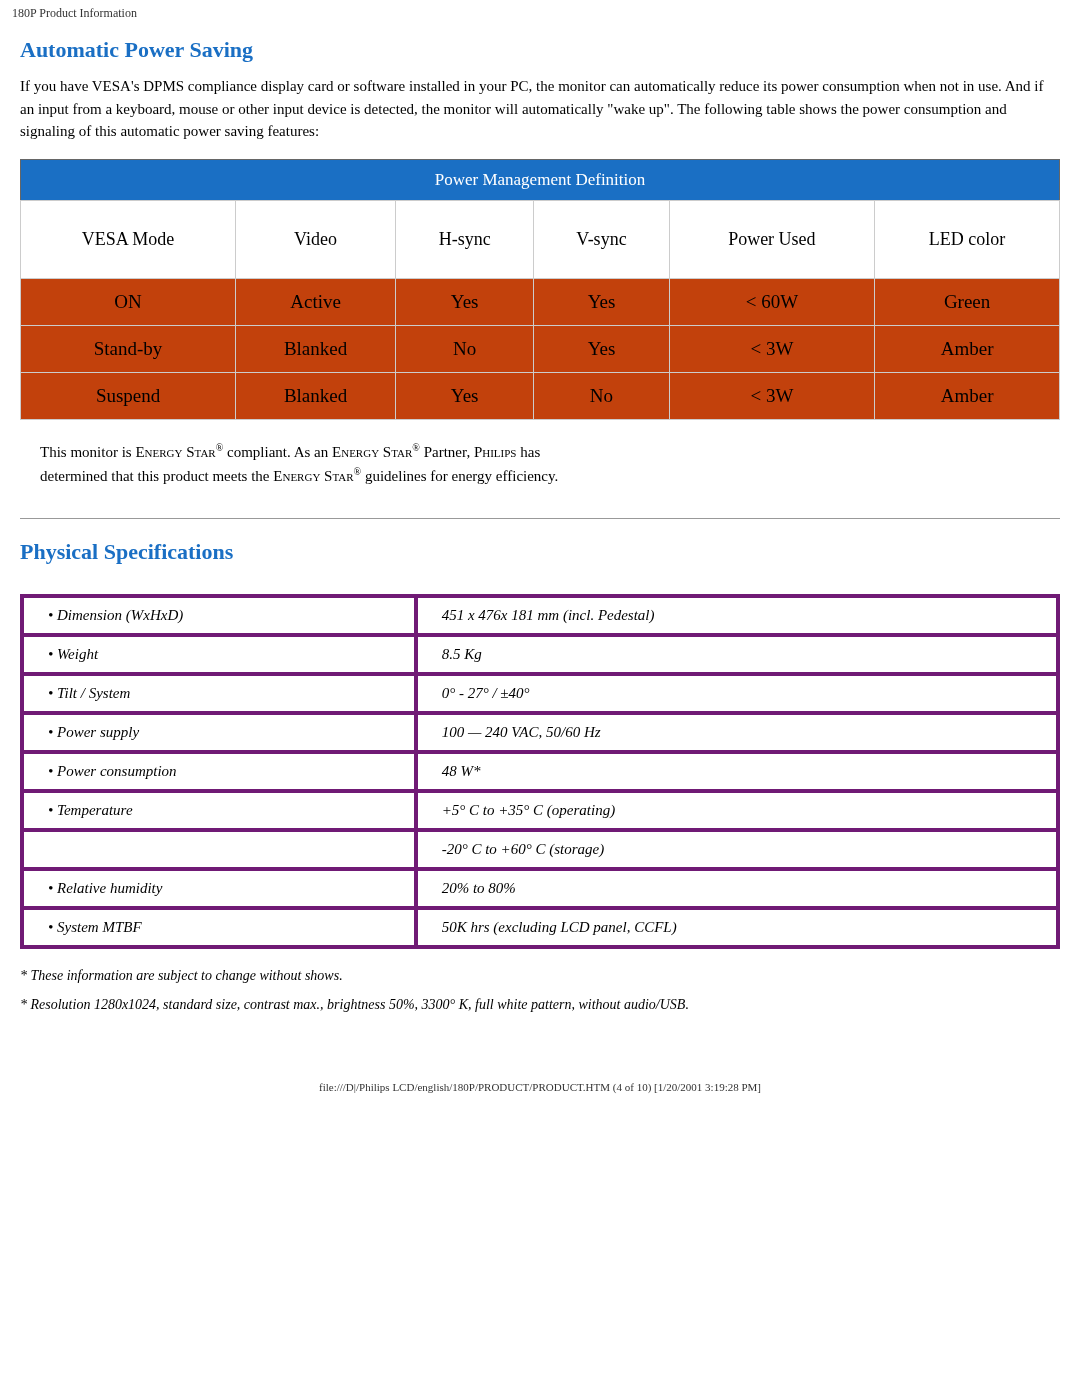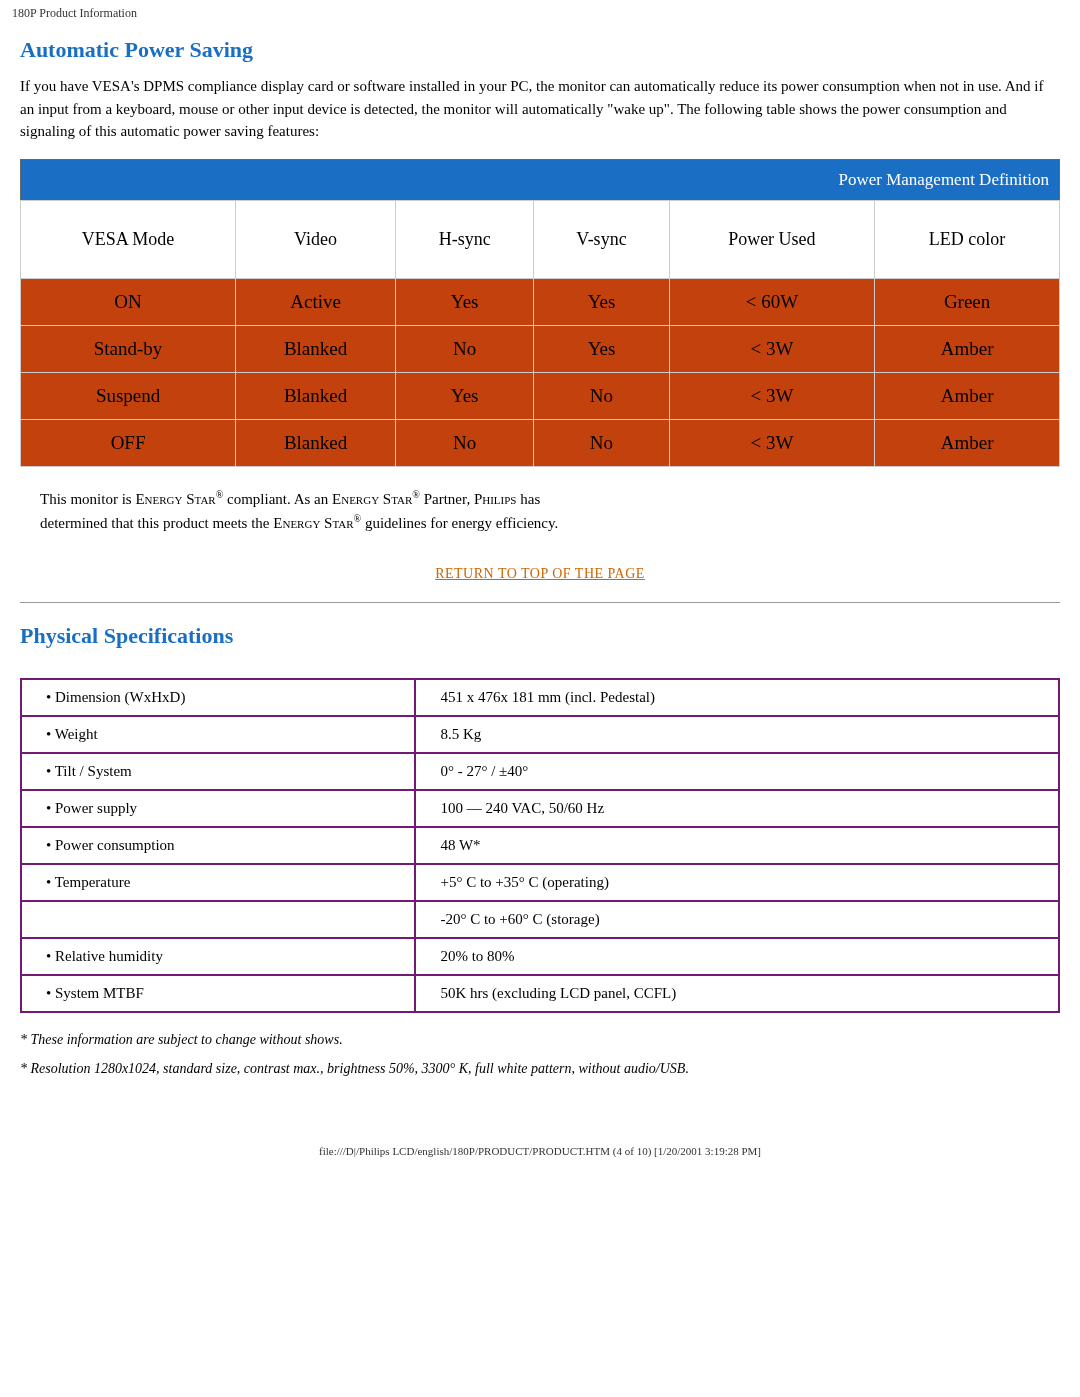--- a/index.html
+++ b/index.html
@@ -46,21 +46,21 @@
     .power-table {
       width: 100%;
       border-collapse: collapse;
       border: 1px solid #666;
       margin-bottom: 20px;
     }
 
     .power-table .header-row td {
       background-color: #1a6fc4;
       color: #fff;
-      text-align: right;
+      text-align: center;
       font-size: 17px;
       padding: 10px;
     }
 
     .power-table .col-header td {
       text-align: center;
       font-size: 18px;
       font-weight: normal;
       padding: 28px 10px;
       border: 1px solid #ccc;
@@ -107,24 +107,25 @@
 
     
     .phys-table {
       width: 100%;
       border-collapse: collapse;
       border: 1px solid #666;
       margin-bottom: 16px;
     }
 
     .phys-table td {
-      border: 2px solid #701a75;
+      border: 4px solid #701a75;
       padding: 9px 24px;
       font-size: 15px;
       vertical-align: top;
+      font-style: italic;
     }
 
     .phys-table .label-col {
       width: 38%;
       color: #000;
     }
 
     .phys-table .value-col {
       width: 62%;
       color: #000;
@@ -191,50 +192,39 @@
       <td>Blanked</td>
       <td>No</td>
       <td>Yes</td>
       <td>&lt; 3W</td>
       <td>Amber</td>
     </tr>
     <tr class="data-row">
       <td>Suspend</td>
       <td>Blanked</td>
       <td>Yes</td>
-      <td>No</td>
-      <td>&lt; 3W</td>
-      <td>Amber</td>
-    </tr>
-    <tr class="data-row">
-      <td>OFF</td>
-      <td>Blanked</td>
-      <td>No</td>
       <td>No</td>
       <td>&lt; 3W</td>
       <td>Amber</td>
     </tr>
   </tbody>
     </table>
 
   
   <p class="energy-star-text">
     <span>
       This monitor is <span class="brand">Energy Star</span><sup>®</sup> compliant. As an <span class="brand">Energy Star</span><sup>®</sup> Partner, <span class="brand">Philips</span> has
     </span>
     <br>
     <span>
       determined that this product meets the <span class="brand">Energy Star</span><sup>®</sup> guidelines for energy efficiency.
     </span>
   </p>
 
   
-  <div class="return-link-container">
-    <a class="return-link" href="#">RETURN TO TOP OF THE PAGE</a>
-  </div>
 
   <hr class="divider">
 
   
   <h2 class="section-title">Physical Specifications</h2>
 
   <br>
 
   
   <table class="phys-table">

